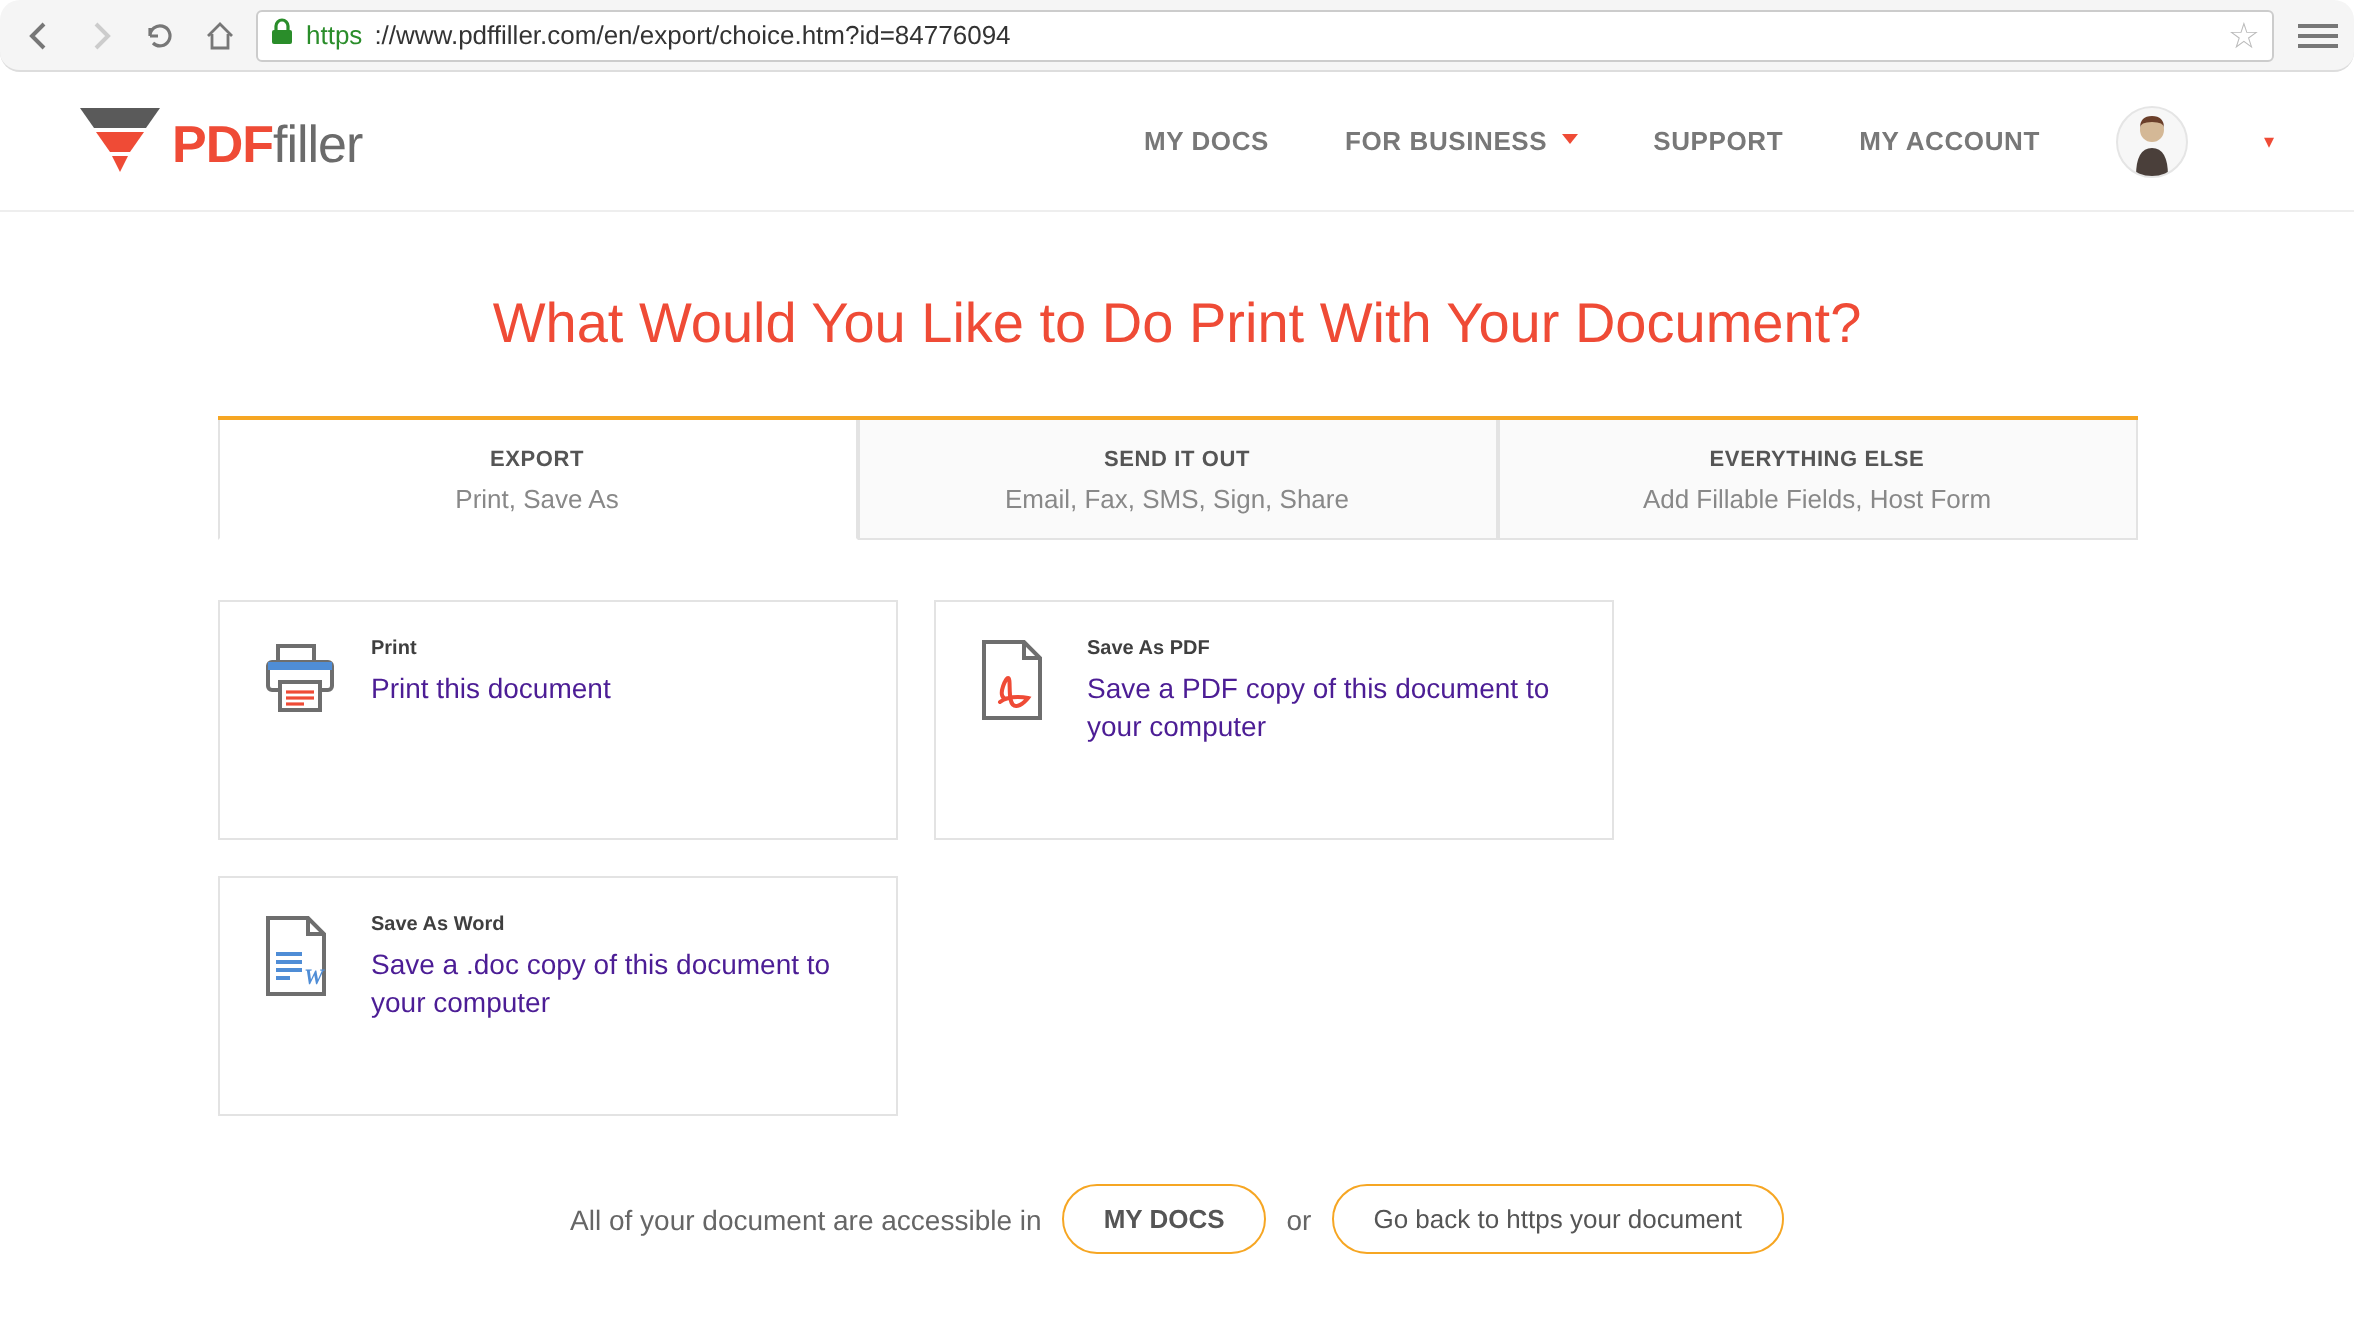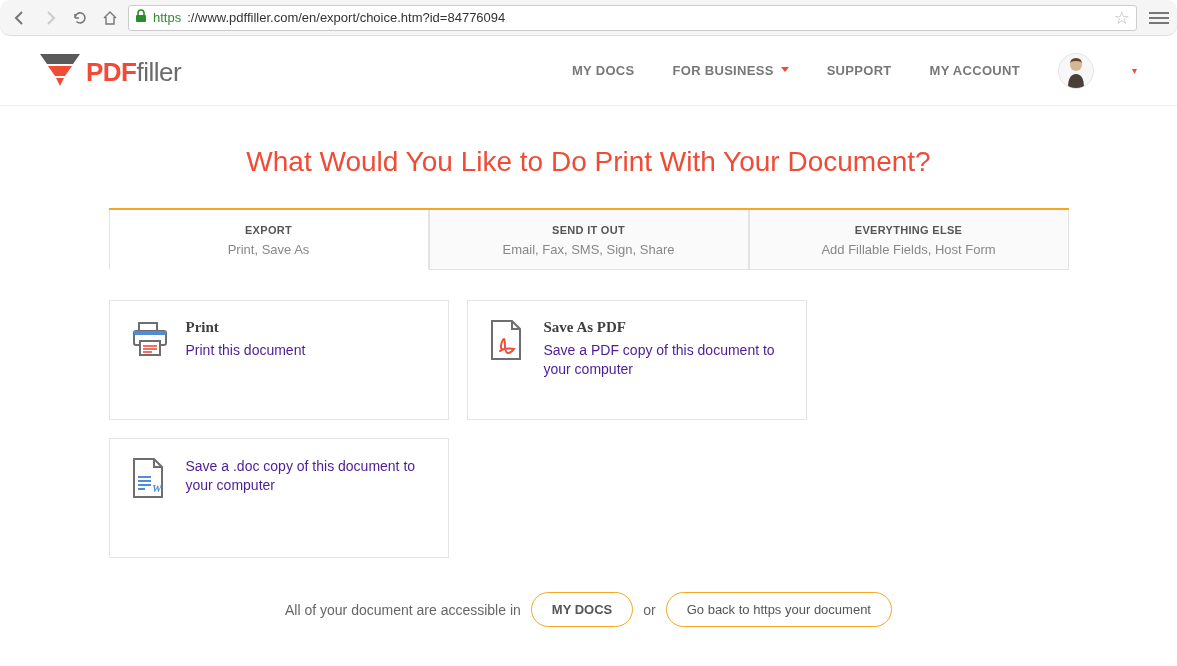--- a/index.html
+++ b/index.html
@@ -34,21 +34,21 @@
 
 .tabs { display:flex; border-top:2px solid #f6a623; }
 .tab { flex:1; text-align:center; padding:14px 0 12px; border:1px solid #e3e3e3; border-top:none; background:#fafafa; cursor:pointer; }
 .tab.active { background:#fff; border-bottom-color:#fff; }
 .tab-title { font-size:11px; font-weight:700; color:#555; letter-spacing:0.3px; }
 .tab-sub { font-size:13px; color:#888; margin-top:6px; }
 
 .options { display:flex; flex-wrap:wrap; gap:18px; margin-top:30px; }
 .card { width:340px; height:120px; border:1px solid #e3e3e3; padding:18px 20px; display:flex; gap:16px; cursor:pointer; }
 .card-icon { width:40px; flex-shrink:0; }
-.card-title { font-size:15px; font-weight:700; color:#3f3f3f; margin-bottom:5px;font-family:Liberation Serif, serif; }
+.card-title { font-size:10px; font-weight:700; color:#3f3f3f; margin-bottom:5px; }
 .card-desc { font-size:14px; color:#4c1d95; line-height:1.35; }
 
 .footer-line { text-align:center; margin-top:34px; font-size:14px; color:#666; display:flex; align-items:center; justify-content:center; gap:10px; }
 .pill { display:inline-block; padding:9px 20px; border:1px solid #f6a623; border-radius:22px; color:#555; font-weight:700; font-size:13px; cursor:pointer; }
 .pill.light { font-weight:400; }
 
 
 .annotation { position:absolute; pointer-events:none; }
 </style>
 </head>
@@ -175,20 +175,21 @@
           <path d="M4 2h20l8 8v30H4z" fill="none" stroke="#6e6e6e" stroke-width="2"></path>
           <path d="M24 2v8h8" fill="none" stroke="#6e6e6e" stroke-width="2"></path>
           <line x1="8" y1="20" x2="21" y2="20" stroke="#4f8dd6" stroke-width="2"></line>
           <line x1="8" y1="24" x2="21" y2="24" stroke="#4f8dd6" stroke-width="2"></line>
           <line x1="8" y1="28" x2="21" y2="28" stroke="#4f8dd6" stroke-width="2"></line>
           <line x1="8" y1="32" x2="15" y2="32" stroke="#4f8dd6" stroke-width="2"></line>
           <text x="22" y="35" font-size="11" font-style="italic" font-weight="bold" fill="#4f8dd6" font-family="Georgia,serif">W</text>
         </svg>
       </div>
       <div>
+        <div class="card-title">Save As Word</div>
         <div class="card-desc">Save a .doc copy of this document to your computer</div>
       </div>
     </div>
   </div>
 
   <div class="footer-line">
     <span>All of your document are accessible in</span>
     <span class="pill">MY DOCS</span>
     <span>or</span>
     <span class="pill light">Go back to https your document</span>

